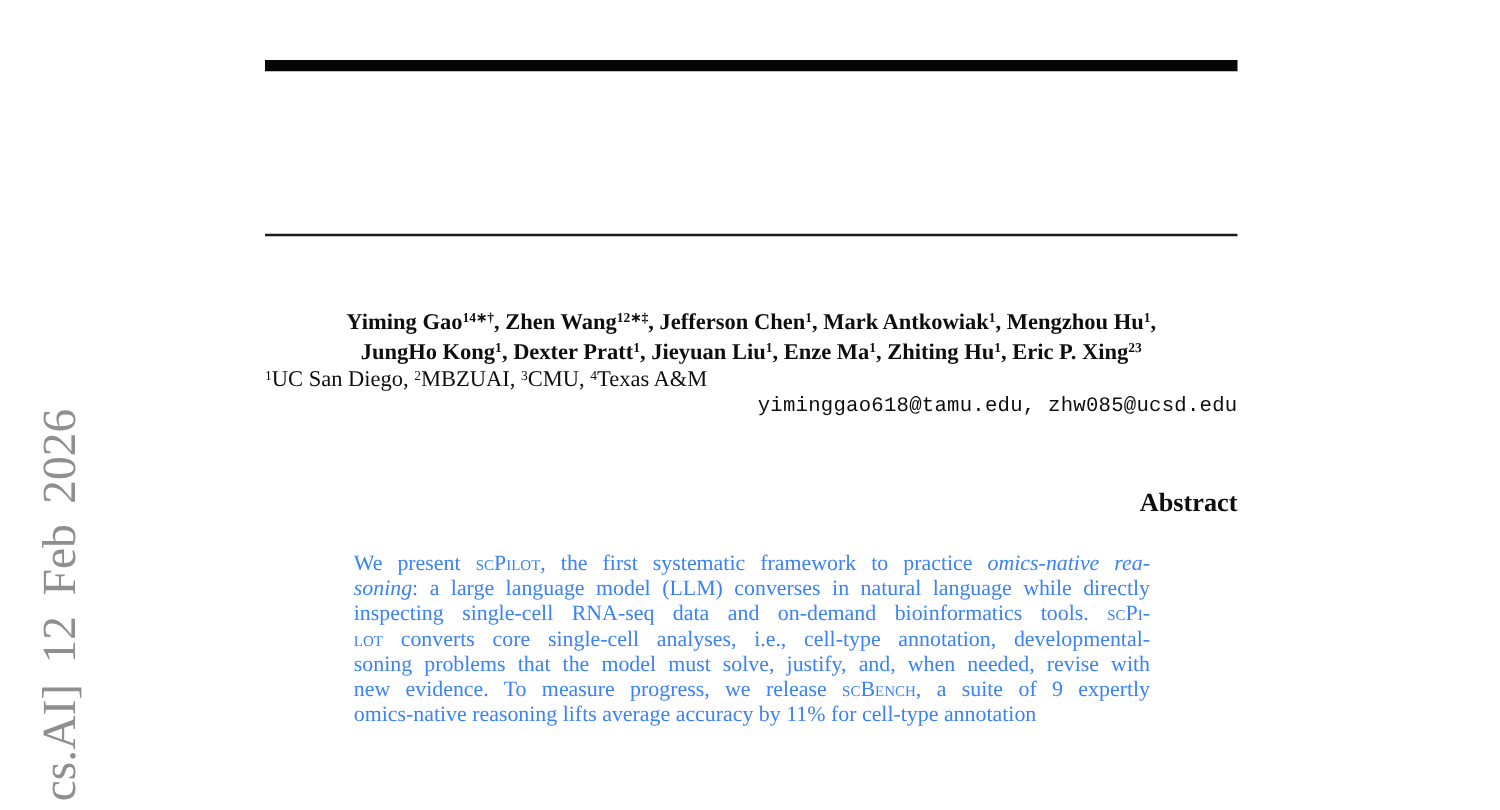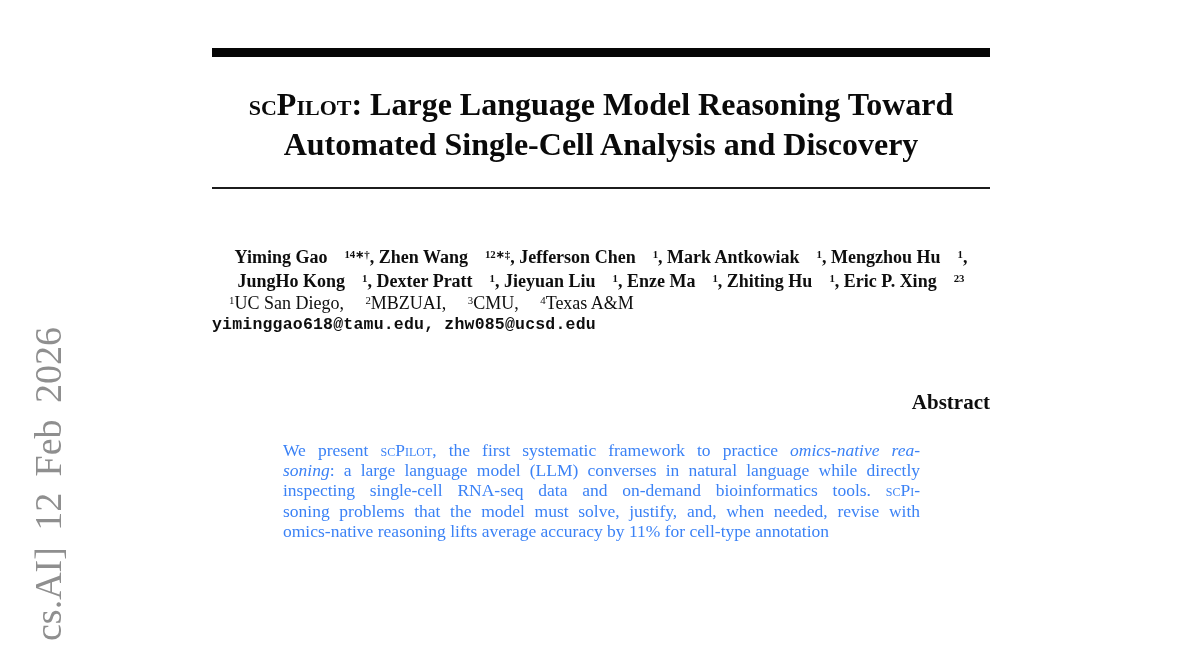--- a/index.html
+++ b/index.html
@@ -84,26 +84,25 @@
     left: 0;
     width: 778px;
     font-size: 18px;
     line-height: 22px;
   }
   .emails {
     position: absolute;
     top: 315px;
     left: 0;
     width: 778px;
-    text-align: left;
+    text-align: right;
     font-family: "Liberation Mono", monospace;
     font-size: 16.5px;
     line-height: 20px;
     letter-spacing: 0.2px;
-    font-weight: bold;
   }
   .abstract-title {
     position: absolute;
     top: 390px;
     left: 0;
     width: 778px;
     margin: 0;
     text-align: right;
     font-size: 21px;
     line-height: 24px;
@@ -130,54 +129,51 @@
   }
   
   .seg-n  { }
   .seg-sc { font-variant: small-caps; }
   .seg-i  { font-style: italic; }
   .seg-tt { font-family: "Liberation Mono", monospace; font-size: 0.88em; }
   .seg-sup {
     font-size: 0.6em;
     vertical-align: 0.5em;
     line-height: 0;
-    margin-left: 17px;
   }
 </style>
 </head>
 <body>
 
 <div class="page">
 
   <div class="watermark">cs.AI] 12 Feb 2026</div>
 
   <div class="content">
 
     <div class="rule-thick"></div>
 
-    <h1 class="title">
-      <div class="title-line"><span class="seg-sc">scPilot</span><span class="seg-n">: Large Language Model Reasoning Toward</span></div>
-      <div class="title-line"><span class="seg-n">Automated Single-Cell Analysis and Discovery</span></div>
-    </h1>
 
     <div class="rule-thin"></div>
 
     <div class="authors">
       <div class="author-line"><span class="seg-n">Yiming Gao</span><span class="seg-sup">14∗†</span><span class="seg-n">, Zhen Wang</span><span class="seg-sup">12∗‡</span><span class="seg-n">, Jefferson Chen</span><span class="seg-sup">1</span><span class="seg-n">, Mark Antkowiak</span><span class="seg-sup">1</span><span class="seg-n">, Mengzhou Hu</span><span class="seg-sup">1</span><span class="seg-n">,</span></div>
       <div class="author-line"><span class="seg-n">JungHo Kong</span><span class="seg-sup">1</span><span class="seg-n">, Dexter Pratt</span><span class="seg-sup">1</span><span class="seg-n">, Jieyuan Liu</span><span class="seg-sup">1</span><span class="seg-n">, Enze Ma</span><span class="seg-sup">1</span><span class="seg-n">, Zhiting Hu</span><span class="seg-sup">1</span><span class="seg-n">, Eric P. Xing</span><span class="seg-sup">23</span></div>
     </div>
 
     <div class="affil"><span class="seg-sup">1</span><span class="seg-n">UC San Diego, </span><span class="seg-sup">2</span><span class="seg-n">MBZUAI, </span><span class="seg-sup">3</span><span class="seg-n">CMU, </span><span class="seg-sup">4</span><span class="seg-n">Texas A&amp;M</span></div>
 
     <div class="emails">yiminggao618@tamu.edu, zhw085@ucsd.edu</div>
 
     <h2 class="abstract-title">Abstract</h2>
 
     <div class="abstract-body">
         <div class="abs-line"><span class="seg-n">We present </span><span class="seg-sc">scPilot</span><span class="seg-n">, the first systematic framework to practice </span><span class="seg-i">omics-native rea-</span></div>
         <div class="abs-line"><span class="seg-i">soning</span><span class="seg-n">: a large language model (LLM) converses in natural language while directly</span></div>
         <div class="abs-line"><span class="seg-n">inspecting single-cell RNA-seq data and on-demand bioinformatics tools. </span><span class="seg-sc">scPi-</span></div>
+        <div class="abs-line"><span class="seg-sc">lot</span><span class="seg-n"> converts core single-cell analyses, i.e., cell-type annotation, developmental-</span></div>
         <div class="abs-line"><span class="seg-n">soning problems that the model must solve, justify, and, when needed, revise with</span></div>
+        <div class="abs-line"><span class="seg-n">new evidence. To measure progress, we release </span><span class="seg-sc">scBench</span><span class="seg-n">, a suite of 9 expertly</span></div>
         <div class="abs-line"><span class="seg-n">omics-native reasoning lifts average accuracy by 11% for cell-type annotation</span></div>
       </div>
 
   </div>
 </div>
 
 </body></html>

